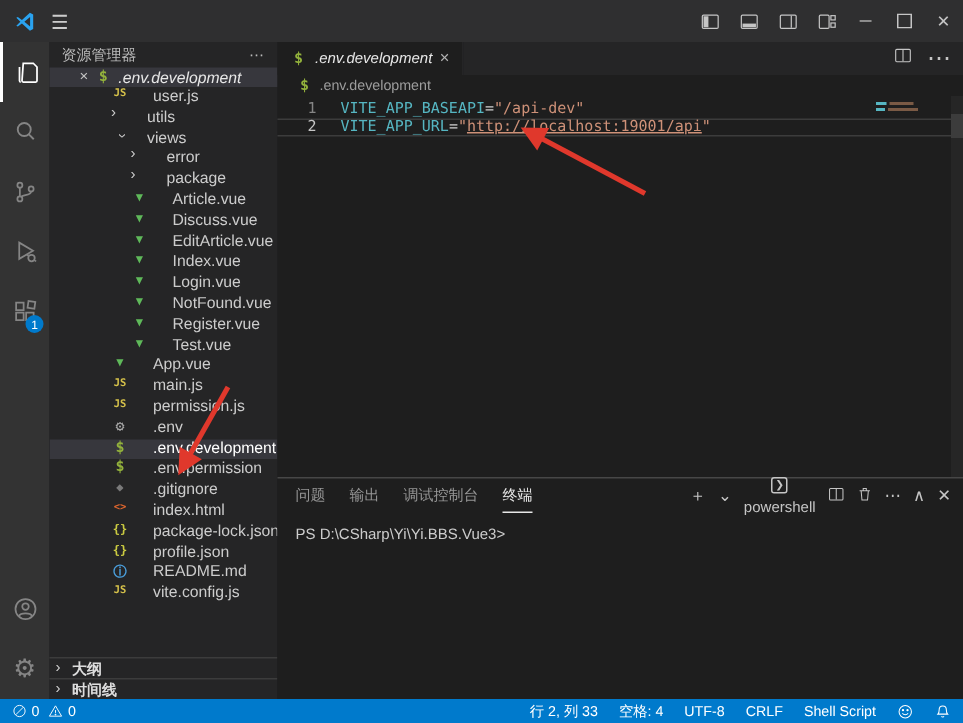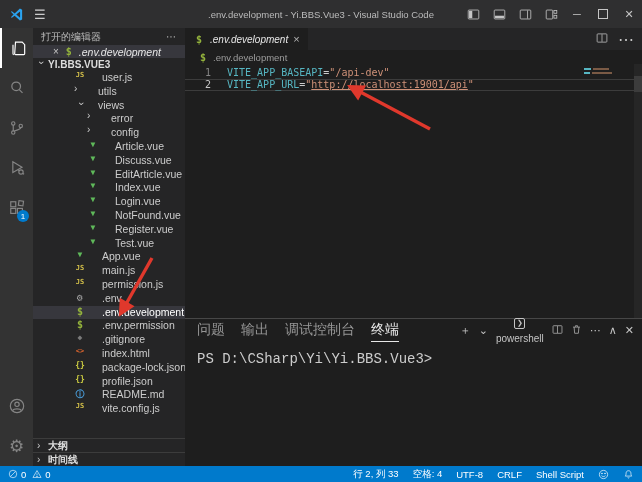--- a/index.html
+++ b/index.html
@@ -59,48 +59,47 @@
   .k { color:#56b6c2; }
   .v { color:#ce9178; }
   .lnk { color:#ce9178; text-decoration:underline; cursor:pointer; }
   .minimap { position:absolute; top:4px; right:14px; width:44px; }
   .mm-dash { height:2px; margin-bottom:2px; display:flex; gap:2px; }
   .scrollstrip { position:absolute; top:0; right:0; bottom:0; width:8px; background:#262626; }
   .scrollslider { position:absolute; top:12px; right:0; width:8px; height:16px; background:#3c3c3c; }
   
   .panel { height:148px; border-top:1px solid #474747; display:flex; flex-direction:column; background:#1e1e1e; }
   .panel-head { height:23px; display:flex; align-items:center; padding:0 8px 0 12px; }
-  .ptab { font-size:14px; color:#969696; margin-right:16px; height:100%; display:flex; align-items:center; border-bottom:1px solid transparent; cursor:pointer; }
+  .ptab { font-size:10px; color:#969696; margin-right:16px; height:100%; display:flex; align-items:center; border-bottom:1px solid transparent; cursor:pointer; }
   .ptab.active { color:#e7e7e7; border-bottom-color:#e7e7e7; }
   .panel-actions { margin-left:auto; display:flex; align-items:center; gap:8px; color:#c5c5c5; font-size:11px; }
   .panel-actions > * { cursor:pointer; }
   .ps-badge { display:flex; align-items:center; gap:4px; font-size:10px;flex-direction:column; }
   .ps-icon { width:11px; height:11px; border:1px solid #c5c5c5; border-radius:2px; font-size:7px; display:flex; align-items:center; justify-content:center; }
-  .term { flex:1; font-family:Liberation Mono, monospace; font-size:14px; color:#cccccc; padding:9px 0 0 12px; }
+  .term { flex:1; font-family:Liberation Sans, sans-serif; font-size:10px; color:#cccccc; padding:9px 0 0 12px; }
   
   .statusbar { height:16px; background:#007acc; display:flex; align-items:center; color:#ffffff; font-size:9.5px; padding:0 8px; }
   .sb-item { display:flex; align-items:center; gap:3px; margin-right:8px; cursor:pointer; }
   .sb-right { margin-left:auto; display:flex; align-items:center; gap:14px; }
   .sb-right .sb-item { margin:0; }
   
   #arrows { position:absolute; inset:0; pointer-events:none; }
 </style>
 </head>
 <body>
 
 <div id="app">
 
   <div class="titlebar">
     <div class="tb-left">
       <svg width="15" height="15" viewBox="0 0 24 24">
         <path fill="#2aa3f0" d="M17.5 2.5 9 10.2 4.6 6.9 3 7.7l4.3 4.3L3 16.3l1.6.8L9 13.8l8.5 7.7 3.5-1.7V4.2L17.5 2.5zM17.7 7v10L11.6 12l6.1-5z"></path>
       </svg>
       <span class="menu-icon">☰</span>
     </div>
-    <div class="tb-title">.env.development - Yi.BBS.Vue3 - Visual Studio Code</div>
     <div class="tb-right">
       <span class="tb-btn">
         <svg width="13" height="13" viewBox="0 0 16 16">
             <rect x="1.5" y="2.5" width="13" height="11" rx="1" fill="none" stroke="#c5c5c5"></rect>
             <rect x="2.5" y="3.5" width="4" height="9" fill="#c5c5c5"></rect>
           </svg>
       </span>
       <span class="tb-btn">
         <svg width="13" height="13" viewBox="0 0 16 16">
             <rect x="1.5" y="2.5" width="13" height="11" rx="1" fill="none" stroke="#c5c5c5"></rect>
@@ -178,52 +177,48 @@
             <path d="M6.8 17.5c1.2-2.8 9.2-2.8 10.4 0"></path>
           </svg>
       </div>
       <div class="ab-item">
           <span class="gear-glyph">⚙</span>
         </div>
     </div>
 
     <div class="sidebar">
       <div class="sb-title">
-        <span>打开的编辑器</span>
+        <span>资源管理器</span>
         <span class="more">⋯</span>
       </div>
       <div class="oe-row">
         <span class="close">×</span>
         <span class="fi" id="oe-icon" style="color: rgb(147, 178, 60); font-size: 10px;">$</span>
         <span class="name">.env.development</span>
       </div>
-      <div class="sb-section">
-        <span class="twisty">›</span>
-        <span>YI.BBS.VUE3</span>
-      </div>
       <div id="file-tree">
           <div class="trow" style="padding-left: 41px;">
             <span class="fi" style="color: rgb(212, 192, 74); font-size: 7px;">JS</span>
             <span>user.js</span>
           </div>
           <div class="trow" style="padding-left: 41px;">
             <span class="twisty closed">›</span>
             <span>utils</span>
           </div>
           <div class="trow" style="padding-left: 41px;">
             <span class="twisty">›</span>
             <span>views</span>
           </div>
           <div class="trow" style="padding-left: 54px;">
             <span class="twisty closed">›</span>
             <span>error</span>
           </div>
           <div class="trow" style="padding-left: 54px;">
             <span class="twisty closed">›</span>
-            <span>config</span>
+            <span>package</span>
           </div>
           <div class="trow" style="padding-left: 54px;">
             <span class="fi" style="color: rgb(95, 185, 90); font-size: 8px;">▼</span>
             <span>Article.vue</span>
           </div>
           <div class="trow" style="padding-left: 54px;">
             <span class="fi" style="color: rgb(95, 185, 90); font-size: 8px;">▼</span>
             <span>Discuss.vue</span>
           </div>
           <div class="trow" style="padding-left: 54px;">

